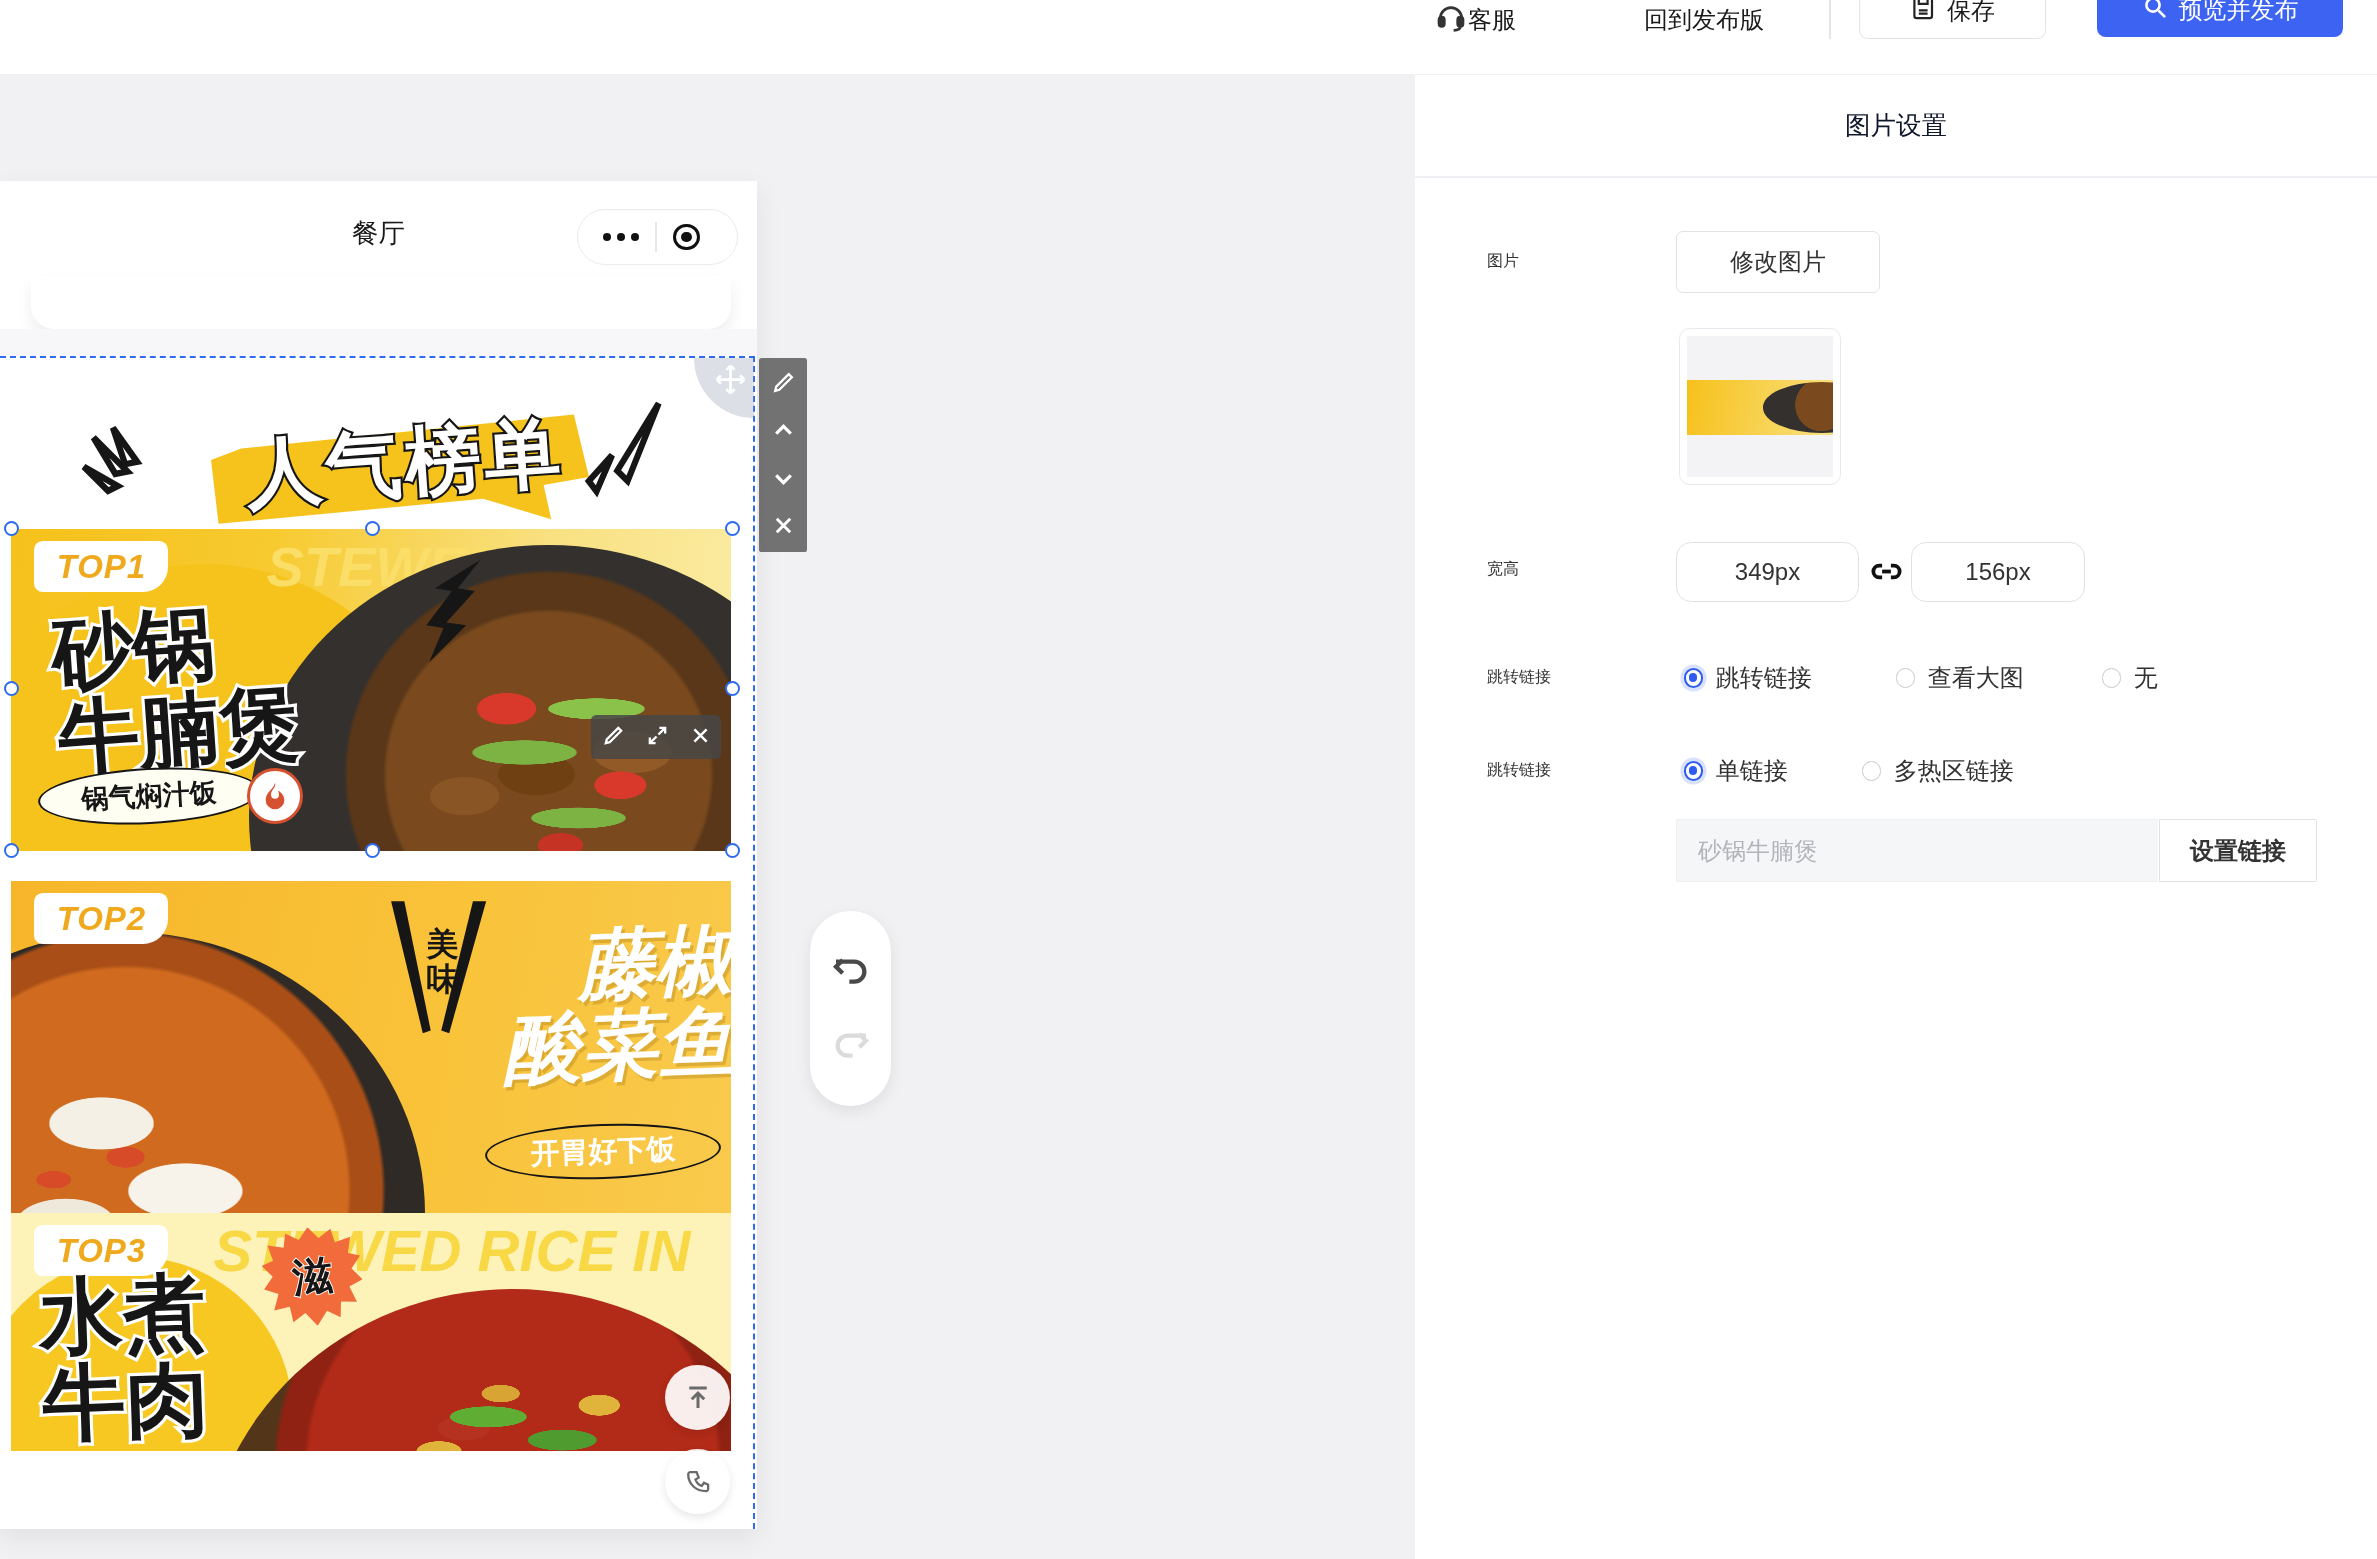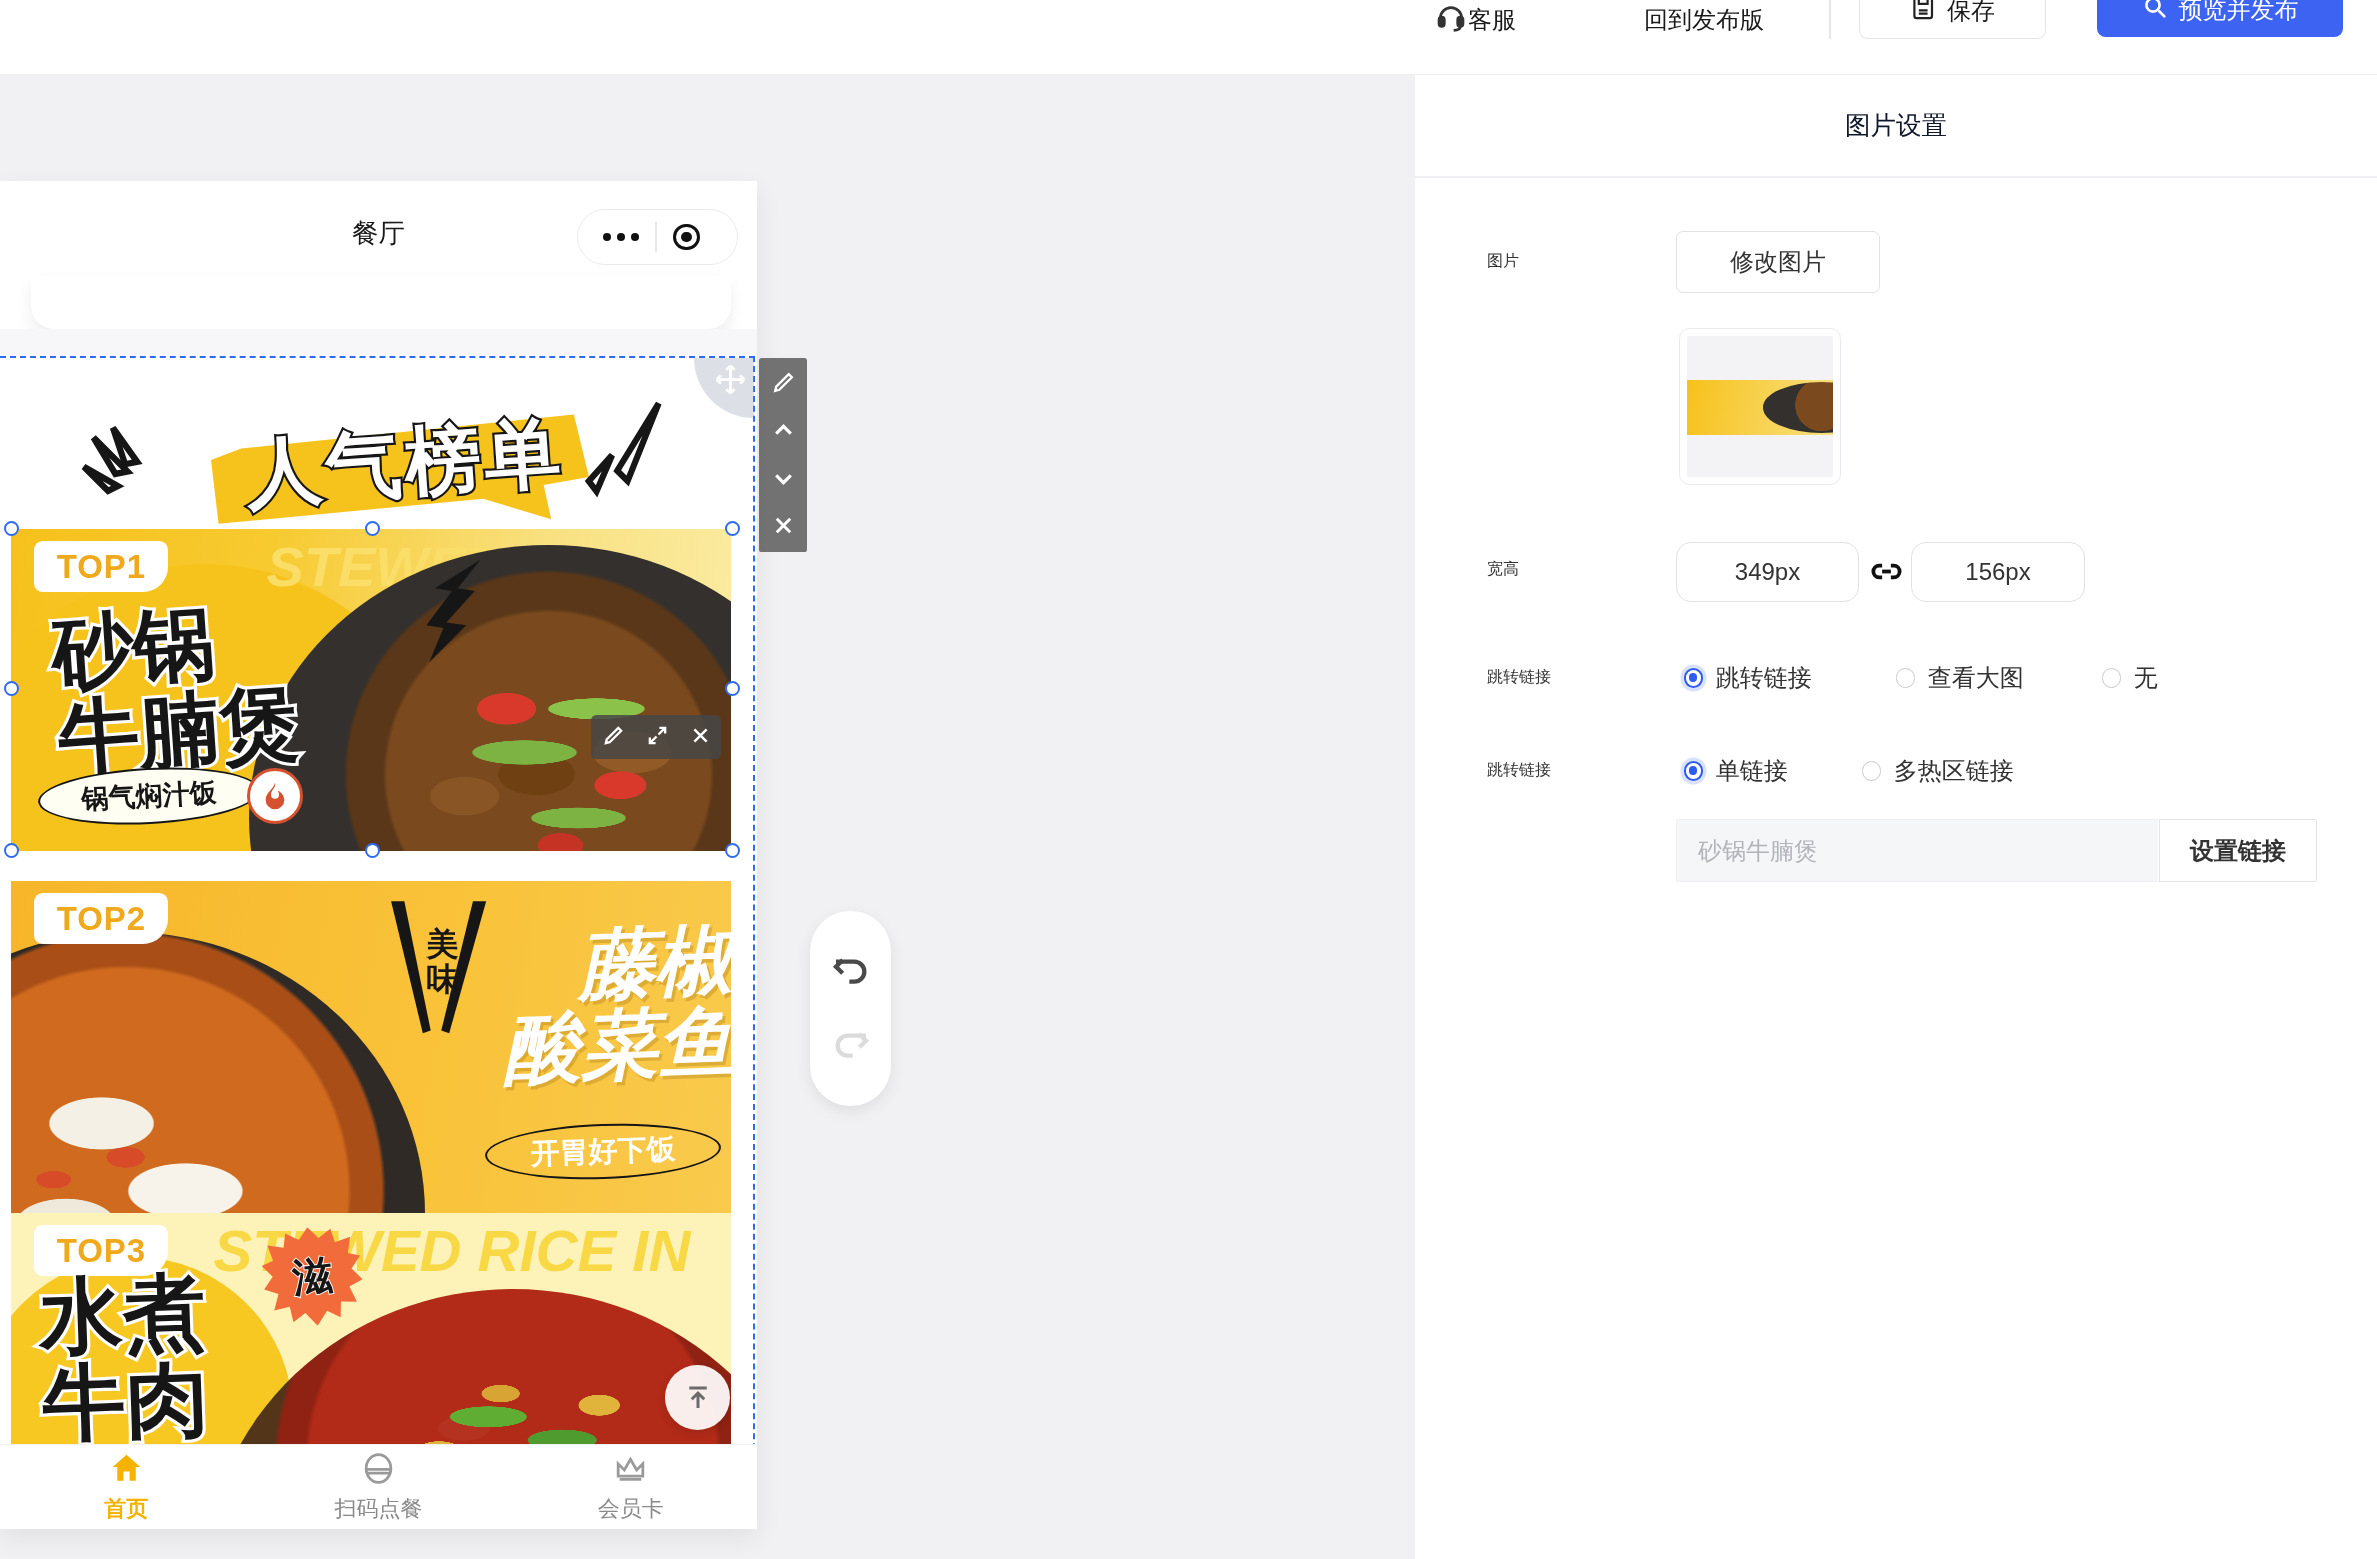--- a/index.html
+++ b/index.html
@@ -43,21 +43,21 @@
   #rank-banner{left:79px;top:207px;width:599px;height:158px;}
   #rank-blob{left:132px;top:26.4px;width:378px;height:114px;background:#f6c31d;
              clip-path:polygon(0 40%,8% 30%,96% 0,100% 55%,88% 62%,90% 92%,72% 74%,2% 96%);
              filter:drop-shadow(7px 7px 0 #161616);}
   #rank-title{left:97px;top:25px;width:458px;text-align:center;font-size:76px;font-weight:900;color:#fff;
               -webkit-text-stroke:4.4px #161616;paint-order:stroke fill;transform:rotate(-4deg);letter-spacing:3.5px;}
 
   
   .foodcard{left:11.4px;width:720px;overflow:hidden;}
   .rankbadge{left:23px;top:12.3px;width:134px;height:51px;background:#fff;border-radius:8.8px 8.8px 25px 8.8px;
-             display:flex;align-items:center;justify-content:center;font-size:33px;font-weight:900;
+             display:flex;align-items:center;justify-content:center;font-size:33px;font-weight:900;font-style:italic;
              color:#f0a91c;letter-spacing:0.9px;}
   .watermark{font-style:italic;font-weight:900;white-space:nowrap;}
   .big-cn{font-weight:900;line-height:1.05;}
   .bubble{border:2.6px solid #161616;border-radius:50%;display:flex;align-items:center;justify-content:center;
           font-weight:900;}
 
   
   #card1{top:348px;height:322px;background:linear-gradient(100deg,#f6c11b 0%,#f7ca30 34%,#f9e182 70%,#fbeda6 100%);}
   #c1-circle{left:-53px;top:35px;width:493px;height:493px;border-radius:50%;background:#f6c31d;}
   #c1-wm{left:255px;top:5.3px;font-size:56px;color:rgba(250,222,105,.95);}
@@ -317,41 +317,20 @@
         <svg width="30" height="30" viewBox="0 0 24 24" fill="none" stroke="#6b6b6b" stroke-width="2.4">
           <path d="M5 4h14M12 20V8M7 13l5-5 5 5"></path>
         </svg>
       </div>
       <div id="fc-phone" class="abs float-circle">
         <svg width="28" height="28" viewBox="0 0 24 24" fill="none" stroke="#6b6b6b" stroke-width="2.2">
           <path d="M7 3h4l2 5-3 2c1 3 3 5 6 6l2-3 4 2v4c0 1-1 2-2 2C10 21 3 14 3 5c0-1 1-2 2-2z" transform="scale(.9) translate(1,1)"></path>
         </svg>
       </div>
 
-      <div id="tabbar" class="abs">
-        <div class="tab-item active">
-          <svg width="39" height="37" viewBox="0 0 24 24" fill="#f5b300">
-            <path d="M12 3l9 8h-3v9h-4v-6h-4v6H6v-9H3z"></path>
-          </svg>
-          <span class="tab-label">首页</span>
-        </div>
-        <div class="tab-item">
-          <svg width="39" height="37" viewBox="0 0 24 24" fill="none" stroke="#9a9a9a" stroke-width="1.8">
-            <ellipse cx="12" cy="12" rx="8" ry="9"></ellipse>
-              <path d="M4.5 12.5h15M4.8 15h14.4"></path>
-          </svg>
-          <span class="tab-label">扫码点餐</span>
-        </div>
-        <div class="tab-item">
-          <svg width="39" height="37" viewBox="0 0 24 24" fill="none" stroke="#9a9a9a" stroke-width="1.8">
-            <path d="M4 9l4 4 4-7 4 7 4-4v8H4zM5 19h14"></path>
-          </svg>
-          <span class="tab-label">会员卡</span>
-        </div>
-      </div>
     </div>
 
     <div class="abs handle" style="left:4.4px;top:446px;"></div>
     <div class="abs handle" style="left:365px;top:446px;"></div>
     <div class="abs handle" style="left:725px;top:446px;"></div>
     <div class="abs handle" style="left:4.4px;top:606px;"></div>
     <div class="abs handle" style="left:725px;top:606px;"></div>
     <div class="abs handle" style="left:4.4px;top:768px;"></div>
     <div class="abs handle" style="left:365px;top:768px;"></div>
     <div class="abs handle" style="left:725px;top:768px;"></div>

